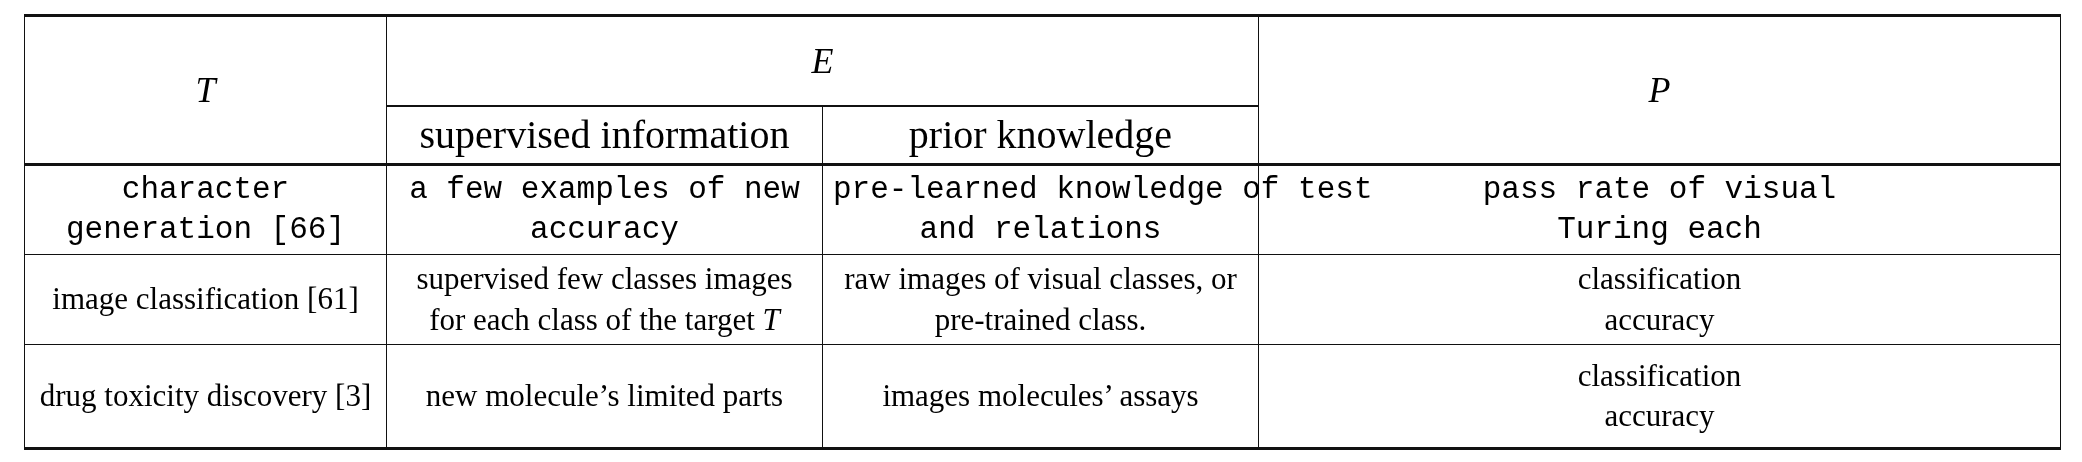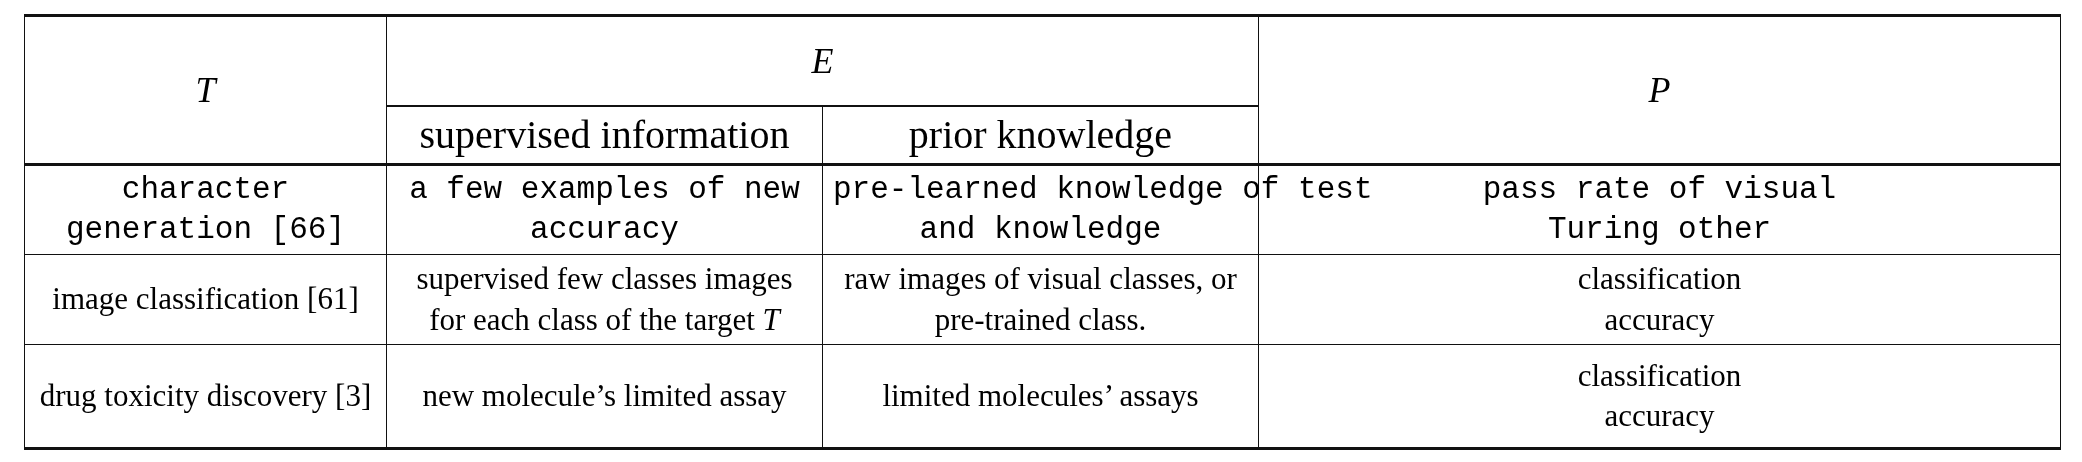--- a/index.html
+++ b/index.html
@@ -127,27 +127,27 @@
           <td class="rule-thin vl-left vl-right">character generation [66]</td>
           <td class="rule-thin vl-right">
             <span class="cell-lines">
               <span class="ln">a few examples of new</span>
               <span class="ln">accuracy</span>
             </span>
           </td>
           <td class="rule-thin vl-right">
             <span class="cell-lines">
               <span class="ln">pre-learned knowledge of test</span>
-              <span class="ln">and knowledge</span>
+              <span class="ln">and relations</span>
             </span>
           </td>
           <td class="rule-thin vl-right">
             <span class="cell-lines">
               <span class="ln">pass rate of visual</span>
-              <span class="ln">Turing other</span>
+              <span class="ln">Turing each</span>
             </span>
           </td>
         </tr>
 
         <tr class="r-tall2">
           <td class="rule-thin vl-left vl-right">image classification [61]</td>
           <td class="rule-thin vl-right">
             <span class="cell-lines">
               <span class="ln">supervised few classes images</span>
               <span class="ln"><span>for each class of the target </span><span class="mathit">T</span></span>
@@ -164,26 +164,26 @@
               <span class="ln">classification</span>
               <span class="ln">accuracy</span>
             </span>
           </td>
         </tr>
 
         <tr class="r-tall3">
           <td class="rule-bottom vl-left vl-right">drug toxicity discovery [3]</td>
           <td class="rule-bottom vl-right">
             <span class="cell-lines">
-              <span class="ln">new molecule’s limited assay</span>
+              <span class="ln">new molecule’s limited parts</span>
             </span>
           </td>
           <td class="rule-bottom vl-right">
             <span class="cell-lines">
-              <span class="ln">limited molecules’ assays</span>
+              <span class="ln">images molecules’ assays</span>
             </span>
           </td>
           <td class="rule-bottom vl-right">
             <span class="cell-lines">
               <span class="ln">classification</span>
               <span class="ln">accuracy</span>
             </span>
           </td>
         </tr>
 

